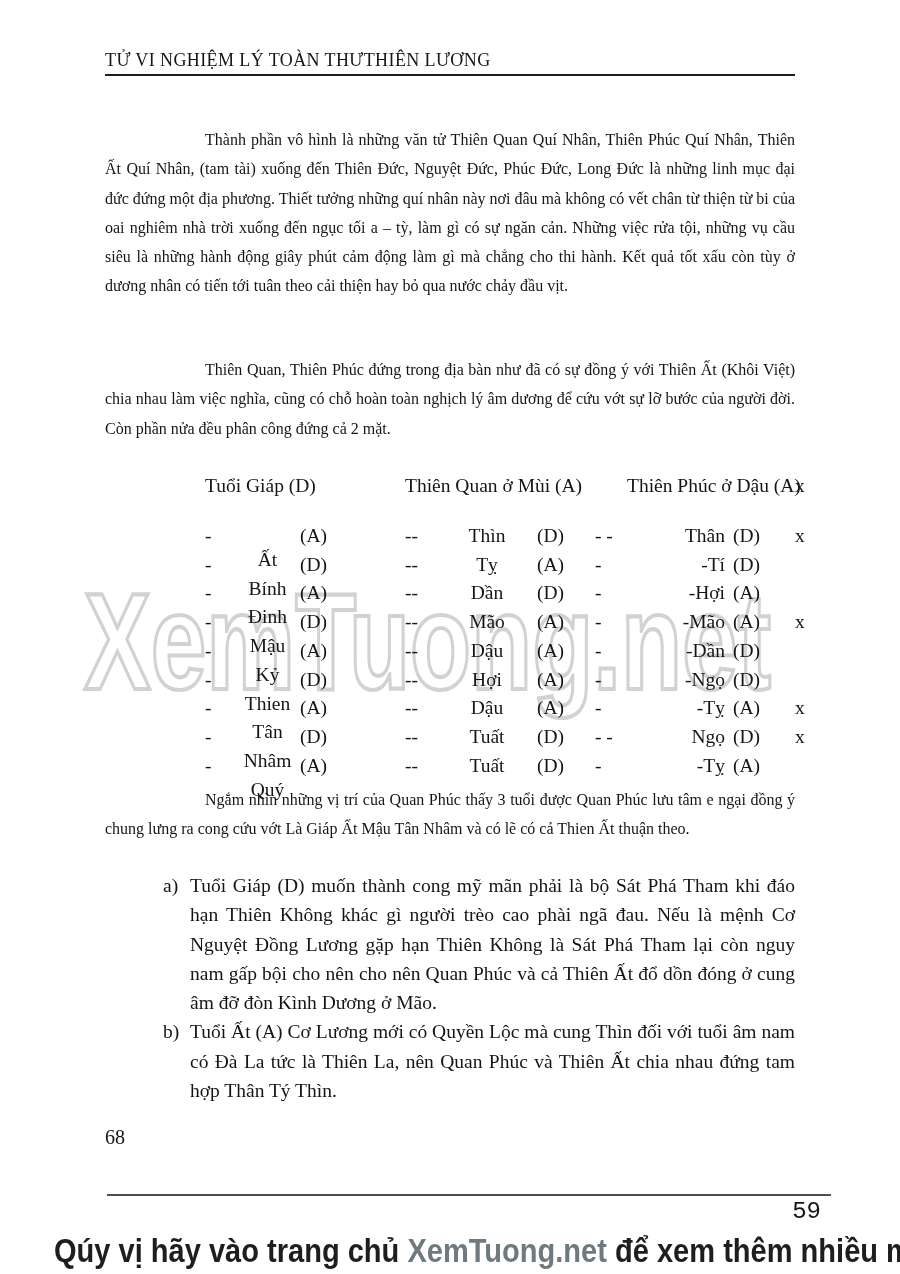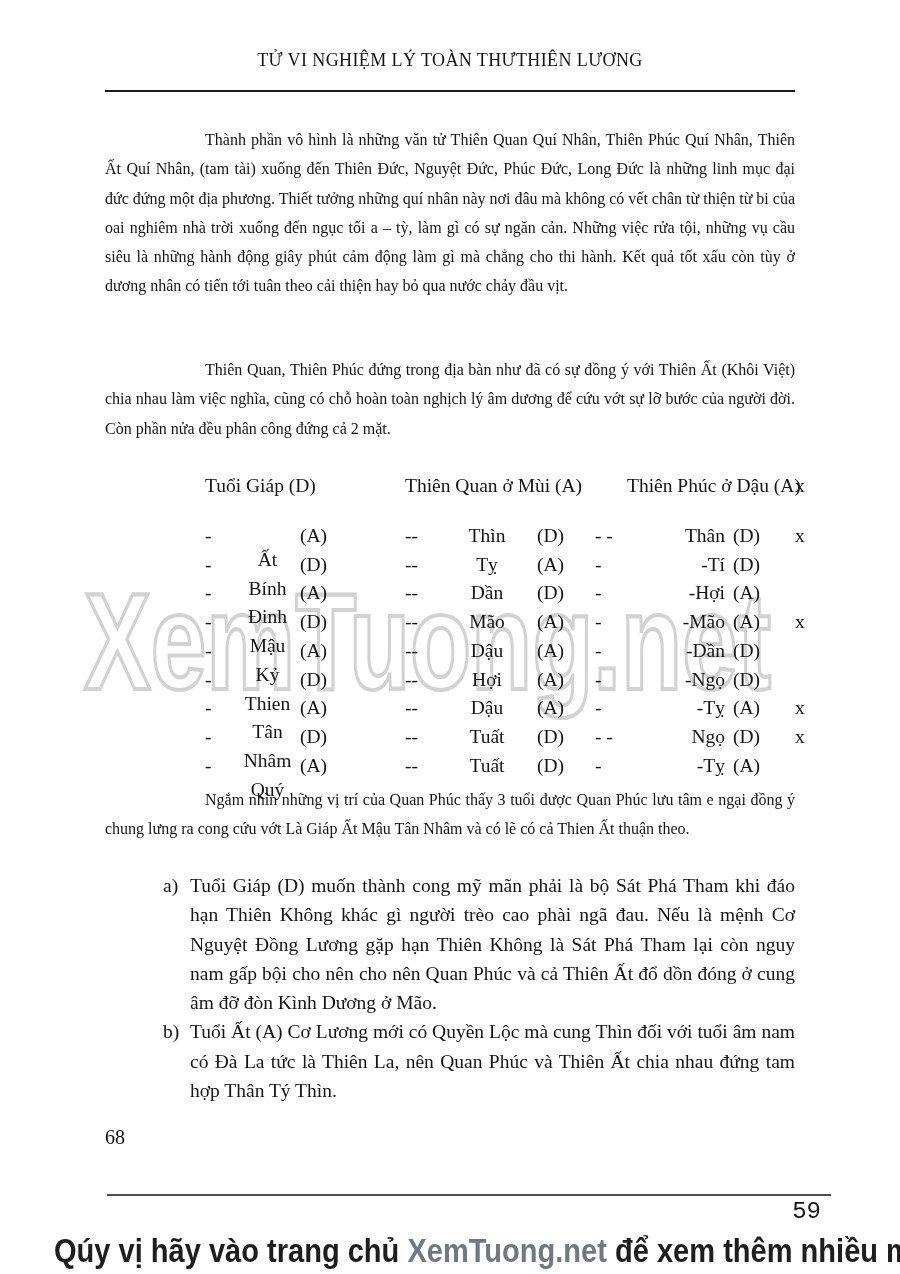--- a/index.html
+++ b/index.html
@@ -1,21 +1,21 @@
 <!DOCTYPE html>
 <html><head>
 <meta charset="utf-8">
 <style>
   html,body{margin:0;padding:0;background:#ffffff;}
   body{width:900px;height:1274px;position:relative;font-family:"Liberation Serif",serif;color:#151515;}
   .page{position:absolute;inset:0;background:#fff;overflow:hidden;}
 
   
-  .runhead{position:absolute;left:105px;top:50px;width:690px;display:flex;justify-content:center;
-           border-bottom:2px solid #1c1c1c;padding-bottom:19px;font-size:18px;letter-spacing:.4px;white-space:nowrap;}
+  .runhead{position:absolute;left:105px;top:50px;width:690px;display:flex;justify-content:flex-start;
+           border-bottom:2px solid #1c1c1c;padding-bottom:3px;font-size:18px;letter-spacing:.4px;white-space:nowrap;}
 
   
   .para{position:absolute;left:105px;width:690px;font-size:16px;line-height:29.3px;
         text-align:justify;z-index:2;}
   .indent{text-indent:100px;}
 
   
   .watermark{position:absolute;left:84px;top:572px;z-index:1;white-space:nowrap;
              font-family:"Liberation Sans",sans-serif;font-weight:bold;font-size:100px;line-height:100px;
              color:rgba(255,255,255,0);-webkit-text-stroke:3px #d2d2d2;

